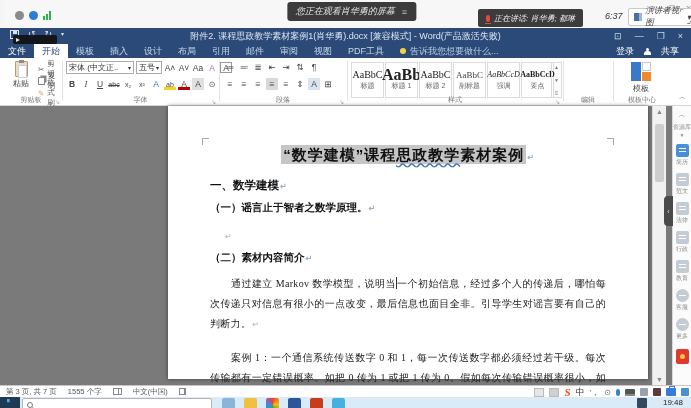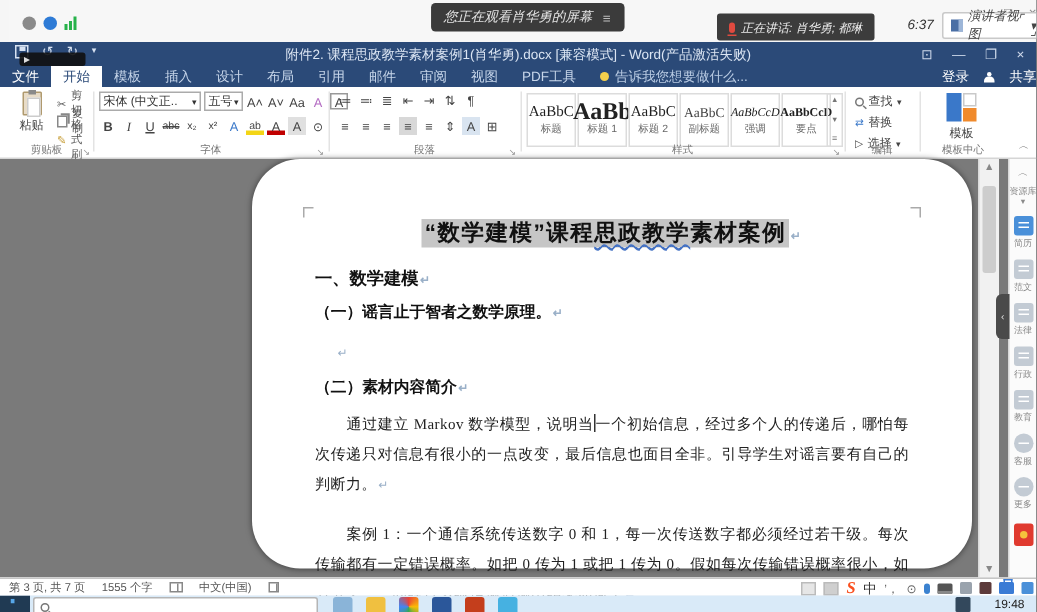--- a/index.html
+++ b/index.html
@@ -48,21 +48,21 @@
     color:#cdd8ea; font-size:9px; }
 
   
   .tabsrow{ position:absolute; left:0; top:44px; width:691px; height:14px; background:#2b4a78;
     display:flex; align-items:stretch; font-size:9px; color:#c7d6ea; }
   .tab{ padding:0 8px; display:flex; align-items:center; }
   .tab.file{ color:#fff; }
   .tab.active{ background:#fff; color:#2b4a78; }
   .tellme{ display:flex; align-items:center; gap:4px; margin-left:8px; color:#b9cbe3;text-align:center; }
   .bulb{ width:6px; height:6px; border-radius:50%; background:#f5d04c; }
-  .tr-right{ margin-left:auto; display:flex; align-items:center; gap:10px; padding-right:0; color:#fff; }
+  .tr-right{ margin-left:auto; display:flex; align-items:center; gap:10px; padding-right:12px; color:#fff; }
   .person-ic{ width:7px; height:7px; position:relative; }
   .person-ic:before{ content:""; position:absolute; left:2px; top:0; width:3px; height:3px; border-radius:50%; background:#fff; }
   .person-ic:after{ content:""; position:absolute; left:0; top:3px; width:7px; height:4px; border-radius:3px 3px 0 0; background:#fff; }
 
   
   .ribbon{ position:absolute; left:0; top:58px; width:691px; height:48px; background:#fff; border-bottom:1px solid #d5d5d5; }
   .grp{ position:absolute; top:0; height:48px; }
   .gdiv{ position:absolute; top:3px; height:40px; width:1px; background:#e3e3e3; }
   .glabel{ position:absolute; bottom:1px; left:0; right:0; text-align:center; font-size:7px; color:#777; }
   .glaunch{ position:absolute; bottom:1px; right:2px; font-size:6px; color:#999; }
@@ -94,21 +94,21 @@
   .mag:after{ content:""; position:absolute; left:4px; top:5px; width:3px; height:1px; background:#777; transform:rotate(45deg); }
   .tpl-btn{ position:absolute; left:10px; top:4px; width:34px; display:flex; flex-direction:column; align-items:center; gap:2px; font-size:8px; color:#444; }
   .tpl-ic{ width:20px; height:19px; position:relative; }
   .tpl-ic .a{ position:absolute; left:0; top:0; width:10px; height:19px; background:#3a78c9; }
   .tpl-ic .b{ position:absolute; right:0; top:0; width:9px; height:9px; background:#fff; border:1px solid #c9c9c9; }
   .tpl-ic .c{ position:absolute; right:0; bottom:0; width:9px; height:9px; background:#f08a2c; }
   .rib-collapse{ position:absolute; right:5px; bottom:3px; font-size:7px; color:#777; }
 
   
   .docarea{ position:absolute; left:0; top:106px; width:672px; height:279px; background:#7a7a7a; }
-  .page{ position:absolute; left:168px; top:0; width:480px; height:273px; background:#fff; box-shadow:0 0 4px rgba(0,0,0,.5);border-radius:32px; }
+  .page{ position:absolute; left:168px; top:0; width:480px; height:273px; background:#fff; box-shadow:0 0 4px rgba(0,0,0,.5); }
   .crop{ position:absolute; width:7px; height:7px; }
   .crop.l{ left:34px; top:32px; border-left:1px solid #aaa; border-top:1px solid #aaa; }
   .crop.r{ right:34px; top:32px; border-right:1px solid #aaa; border-top:1px solid #aaa; }
   .doc-title{ margin-top:40px; text-align:center; font-size:15px; font-weight:bold; color:#111;
     font-family:"Liberation Sans",sans-serif; letter-spacing:1px; }
   .sel{ background:#c6c6c6; padding:1px 2px; }
   .uwavy{ text-decoration:underline; text-decoration-style:wavy; text-decoration-color:#4472c4; text-underline-offset:2px; }
   .pmark:after{ content:"↵"; color:#9ab0c8; font-size:8px; margin-left:1px; }
   .h-serif{ font-family:"Liberation Serif",serif; font-weight:bold; color:#111; }
   .doc-h1{ margin:13px 0 0 42px; font-size:11.5px; }
@@ -367,36 +367,20 @@
         <span style="font-size:5px">▲</span>
         <span style="font-size:5px">▼</span>
         <span>≡</span>
       </div>
       <div class="glabel">样式</div>
       <span class="glaunch">↘</span>
     </div>
     <div class="gdiv" style="left:563px"></div>
 
     <div class="grp" style="left:564px;width:48px">
-      <div class="edit-col">
-        <span class="er">
-            <span class="mag"></span>
-            <span>查找</span>
-            <span style="font-size:6px">▾</span>
-          </span>
-        <span class="er">
-            <span style="color:#3a78c9;font-size:7px">⇄</span>
-            <span>替换</span>
-          </span>
-        <span class="er">
-            <span style="font-size:7px">▷</span>
-            <span>选择</span>
-            <span style="font-size:6px">▾</span>
-          </span>
-      </div>
       <div class="glabel">编辑</div>
     </div>
     <div class="gdiv" style="left:613px"></div>
 
     <div class="grp" style="left:614px;width:56px">
       <div class="tpl-btn">
         <span class="tpl-ic">
             <span class="a"></span>
             <span class="b"></span>
             <span class="c"></span>

